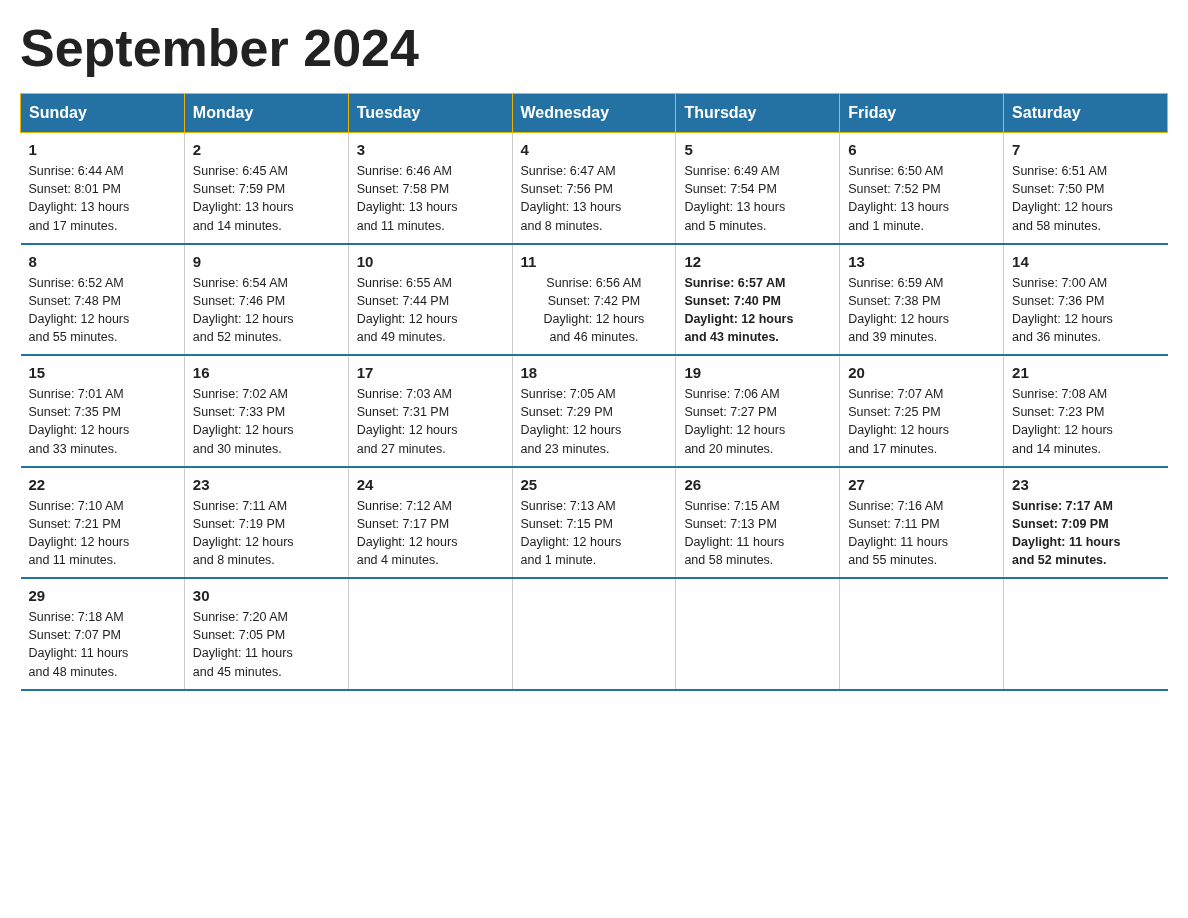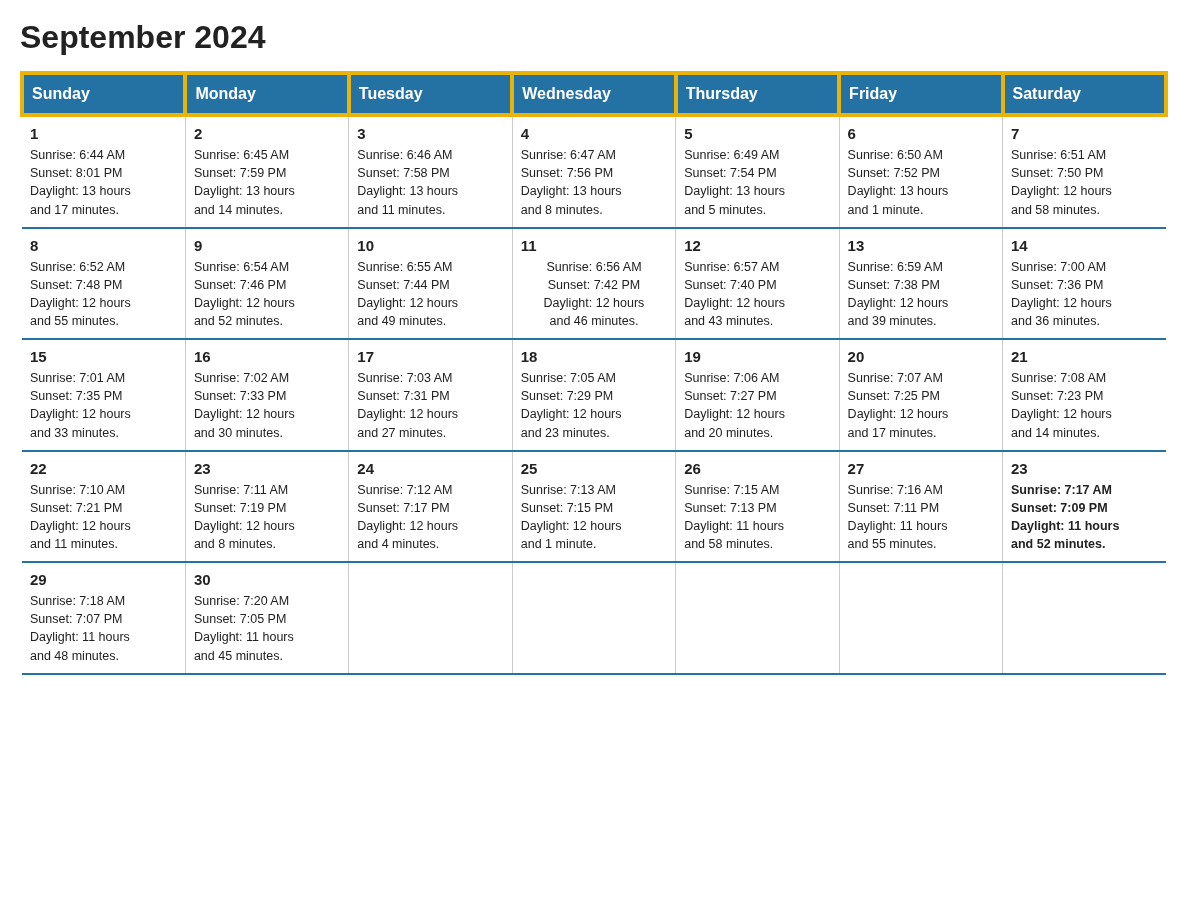--- a/index.html
+++ b/index.html
@@ -29,21 +29,21 @@
     .logo-line {
       color: #1a6fba;
       font-size: 18px;
       font-weight: bold;
       margin-top: -2px;
     }
     .title-block {
       text-align: right;
     }
     .page-title {
-      font-size: 32px;
+      font-size: 52px;
       font-weight: bold;
       color: #222;
       line-height: 1.1;
     }
     .subtitle {
       font-size: 20px;
       color: #444;
     }
     table {
       width: 100%;
@@ -52,21 +52,21 @@
     }
     thead tr {
       background-color: #2471a3;
     }
     thead th {
       color: #fff;
       font-weight: bold;
       font-size: 16px;
       padding: 10px 8px;
       text-align: left;
-      border: 4px solid #eab308;
+      border: 1px solid #eab308;
     }
     tbody tr {
       border-bottom: 2px solid #2471a3;
     }
     tbody td {
       vertical-align: top;
       padding: 8px;
       font-size: 13px;
       color: #222;
       border-right: 1px solid #ccc;
@@ -187,21 +187,21 @@
         </td>
         <td>
           <span class="day-number">11</span>
           <div class="day-info" style="white-space: pre-line; text-align: center;">Sunrise: 6:56 AM
 Sunset: 7:42 PM
 Daylight: 12 hours
 and 46 minutes.</div>
         </td>
         <td>
           <span class="day-number">12</span>
-          <div class="day-info" style="white-space: pre-line;">Sunrise: 6:57 AM
+          <div class="day-info" style="white-space: pre-line; font-weight: bold;">Sunrise: 6:57 AM
 Sunset: 7:40 PM
 Daylight: 12 hours
 and 43 minutes.</div>
         </td>
         <td>
           <span class="day-number">13</span>
           <div class="day-info" style="white-space: pre-line;">Sunrise: 6:59 AM
 Sunset: 7:38 PM
 Daylight: 12 hours
 and 39 minutes.</div>

